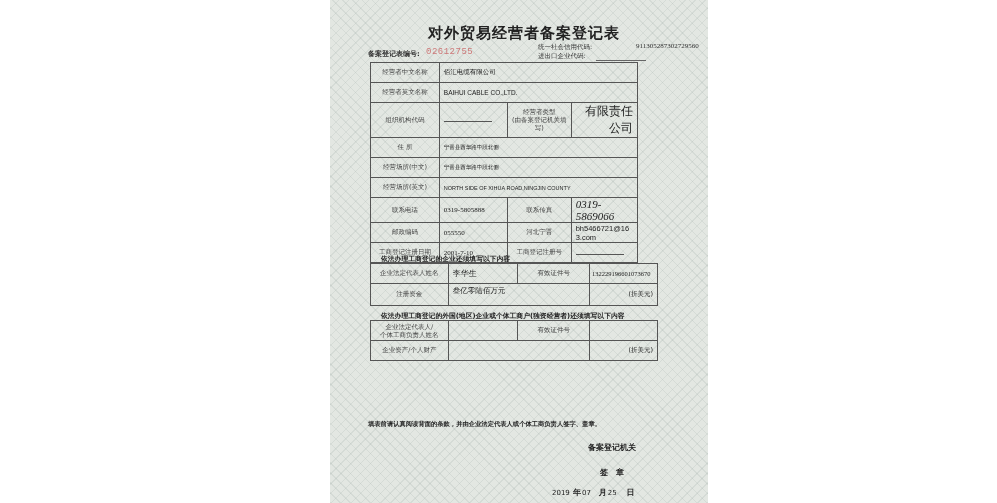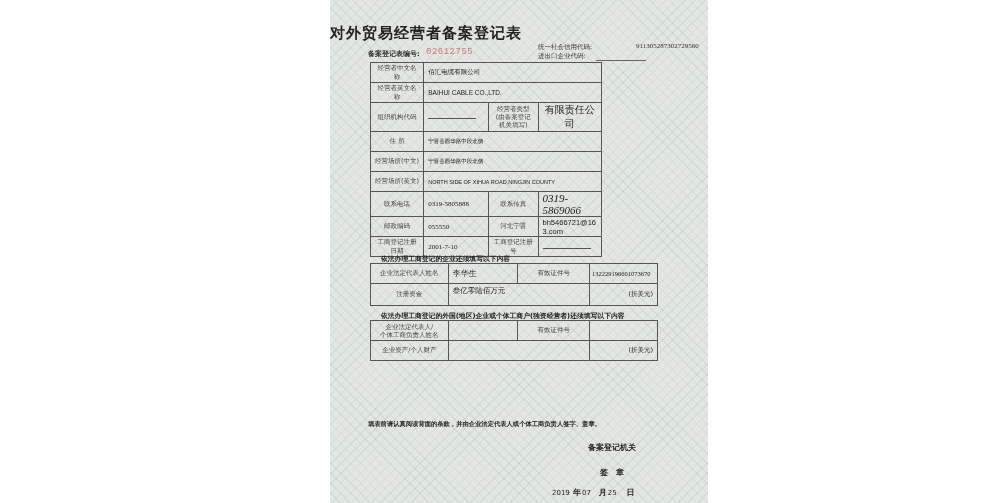--- a/index.html
+++ b/index.html
@@ -3,33 +3,33 @@
 <meta charset="utf-8">
 <style>
   html,body{margin:0;padding:0;}
   body{width:997px;height:503px;background:#ffffff;position:relative;overflow:hidden;font-family:"DejaVu Sans",sans-serif;}
   .paper{position:absolute;left:330px;top:0;width:378px;height:503px;background:#e3e7e2;
     background-image:
       repeating-linear-gradient(45deg, rgba(150,165,160,0.18) 0 1px, transparent 1px 7px),
       repeating-linear-gradient(-45deg, rgba(150,165,160,0.18) 0 1px, transparent 1px 7px);
   }
   .abs{position:absolute;}
-  .title{left:0;width:388px;top:24px;font-size:15px;font-weight:bold;color:#222;letter-spacing:1px;}
+  .title{left:0;width:388px;top:24px;text-align:center;font-size:15px;font-weight:bold;color:#222;letter-spacing:1px;}
   .small{font-size:6.5px;color:#333;white-space:nowrap;}
   .regno-label{left:38px;top:49px;font-size:7px;font-weight:bold;color:#333;}
   .regno{left:96px;top:47px;font-size:9px;color:#c77;letter-spacing:0.5px;font-family:"Liberation Mono",monospace;}
   .ucc-label{left:208px;top:43px;}
   .ucc{left:266px;top:42px;font-size:7px;color:#333;font-family:"Liberation Serif",serif;margin-left:40px;}
   .ie-label{left:208px;top:52px;}
   .ie-line{left:266px;top:60px;width:50px;border-bottom:1px solid #666;}
   table{border-collapse:collapse;position:absolute;}
   td{border:1px solid #555;font-size:6.5px;color:#333;padding:0 4px;height:19px;vertical-align:middle;}
   td.lbl{text-align:center;color:#444;}
   td.val{color:#222;}
-  .main{left:40px;top:62px;width:232px;}
+  .main{left:40px;top:62px;width:268px;}
   .sec-title{font-size:6.8px;font-weight:bold;color:#222;white-space:nowrap;margin-left:11px;}
   .t2{left:40px;top:263px;width:288px;}
   .t3{left:40px;top:320px;width:288px;}
   .t4{left:40px;top:374px;width:288px;}
   .note{left:38px;top:420px;font-size:6.3px;color:#222;font-weight:bold;white-space:nowrap;}
   .auth{left:258px;top:442px;font-size:8px;font-weight:bold;color:#222;}
   .seal-lbl{left:270px;top:467px;font-size:8px;font-weight:bold;color:#222;letter-spacing:8px;}
   .date{left:222px;top:487px;font-size:7px;color:#222;white-space:nowrap;}
   .date b{font-size:8px;margin:0 1px;}
   .stamp{left:268px;top:418px;width:82px;height:82px;border:2px solid rgba(210,40,40,0.75);border-radius:50%;}
@@ -70,21 +70,21 @@
       <td class="lbl">经营者英文名称</td>
       <td class="val" colspan="3" style="font-family:'Liberation Sans',sans-serif;">BAIHUI CABLE CO.,LTD.</td>
     </tr>
     <tr>
       <td class="lbl">组织机构代码</td>
       <td class="val"><span class="dash"></span></td>
       <td class="lbl" style="line-height:8px;">
         <div>经营者类型</div>
         <div>(由备案登记机关填写)</div>
       </td>
-      <td class="lbl" style="font-size:10px;color:#222;">有限责任公司</td>
+      <td class="lbl" style="font-size:12px;color:#222;text-align:right;">有限责任公司</td>
     </tr>
     <tr>
       <td class="lbl">住    所</td>
       <td class="val" colspan="3" style="font-size:5.5px;">宁晋县西华路中段北侧</td>
     </tr>
     <tr>
       <td class="lbl">经营场所(中文)</td>
       <td class="val" colspan="3" style="font-size:5.5px;">宁晋县西华路中段北侧</td>
     </tr>
     <tr>

